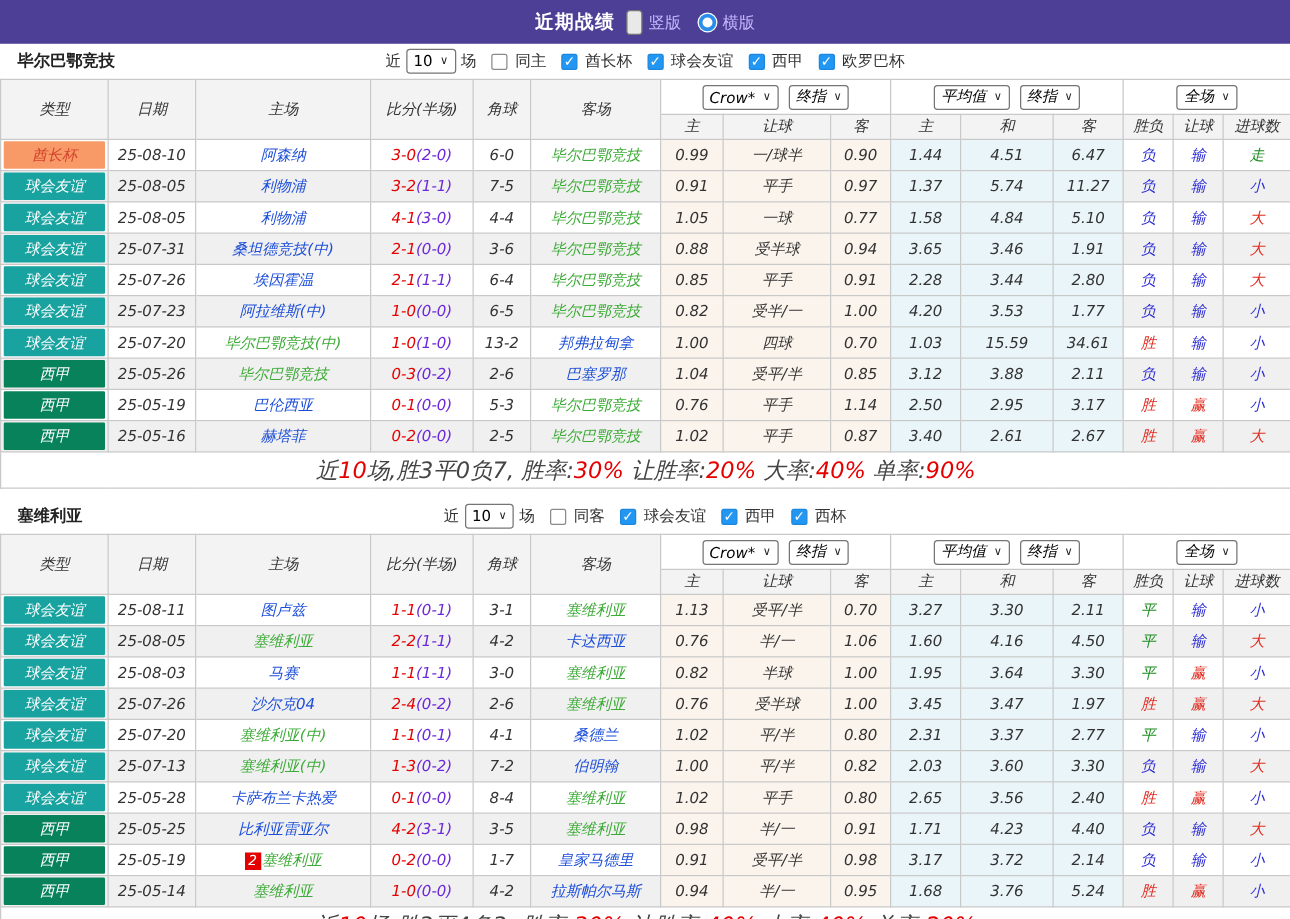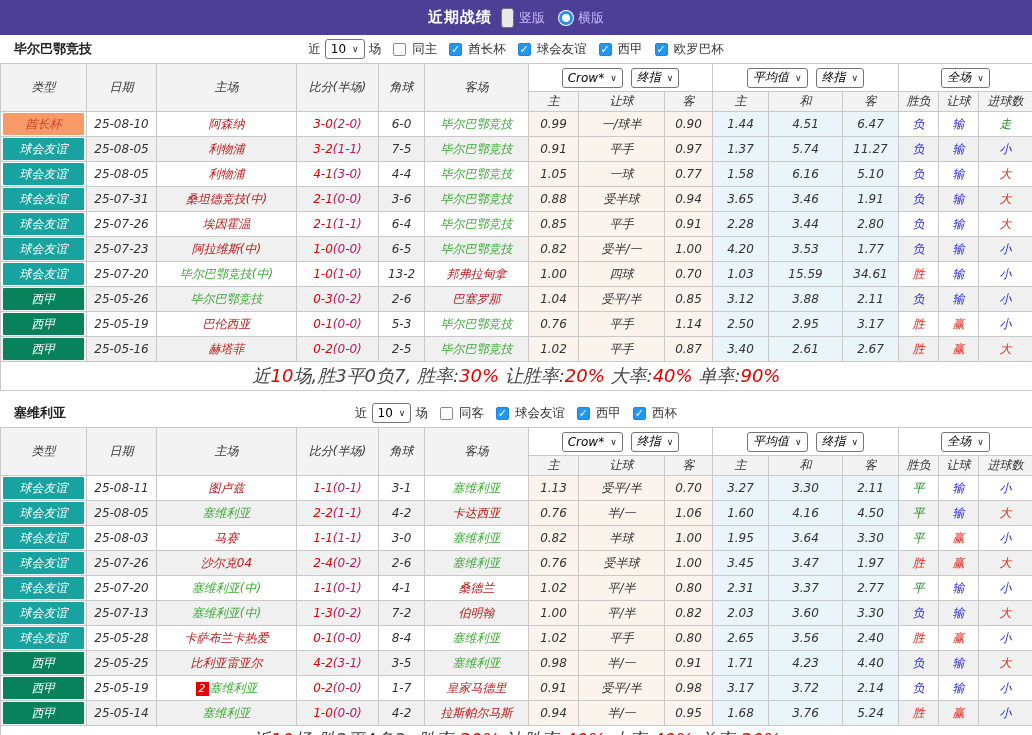--- a/index.html
+++ b/index.html
@@ -34,24 +34,24 @@
   thead tr.h1 th.grp { background:#fff; height:28px;margin-top:40px; }
   tbody td { height:25px; font-size:12px; color:#333; background:#fff; }
   tbody tr:nth-child(even) td { background:#f0f0f0; }
   tbody td.od { background:#fbf4ec !important; }
   tbody td.av { background:#eaf5f9 !important; }
   td.type-cell { padding:1px 2px; }
   .badge { height:22px; line-height:22px; font-size:12px; border-radius:1px; }
   .badge.cup { background:#f79a68; color:#d5432c; }
   .badge.friendly { background:#19a3a0; color:#fff; }
   .badge.liga { background:#07825a; color:#fff; }
-  .team { color:#b91c1c; cursor:pointer; }
+  .team { color:#1d4ed8; cursor:pointer; }
   .team.green { color:#3dab37; }
   .s-main { color:#e50000; }
-  .s-half { color:#be185d; }
+  .s-half { color:#6d28d9; }
   .c-red { color:#e12b1f; }
   .c-blue { color:#2b2bd5; }
   .c-green { color:#1e8c1e; }
   .redcard { display:inline-block; background:#e50000; color:#fff; font-size:11px;
              padding:0 3px; margin-right:1px; line-height:14px; }
   tr.summary td { height:29px; font-size:18px; color:#444; background:#fff !important; }
   tr.summary .red { color:#e50000; }
   .sec-gap { height:8px; }
   .hdr-selects { display:flex; align-items:center; justify-content:center; gap:8px; }
 </style>
@@ -210,21 +210,21 @@
         </td>
         <td>25-08-05</td>
         <td><span class="team">利物浦</span></td>
         <td><span class="s-main">4-1</span><span class="s-half">(3-0)</span></td>
         <td>4-4</td>
         <td><span class="team green">毕尔巴鄂竞技</span></td>
         <td class="od">1.05</td>
         <td class="od">一球</td>
         <td class="od">0.77</td>
         <td class="av">1.58</td>
-        <td class="av">6.16</td>
+        <td class="av">4.84</td>
         <td class="av">5.10</td>
         <td class="c-blue">负</td>
         <td class="c-blue">输</td>
         <td class="c-red">大</td>
       </tr>
       <tr>
         <td class="type-cell">
           <div class="badge friendly">球会友谊</div>
         </td>
         <td>25-07-31</td>

